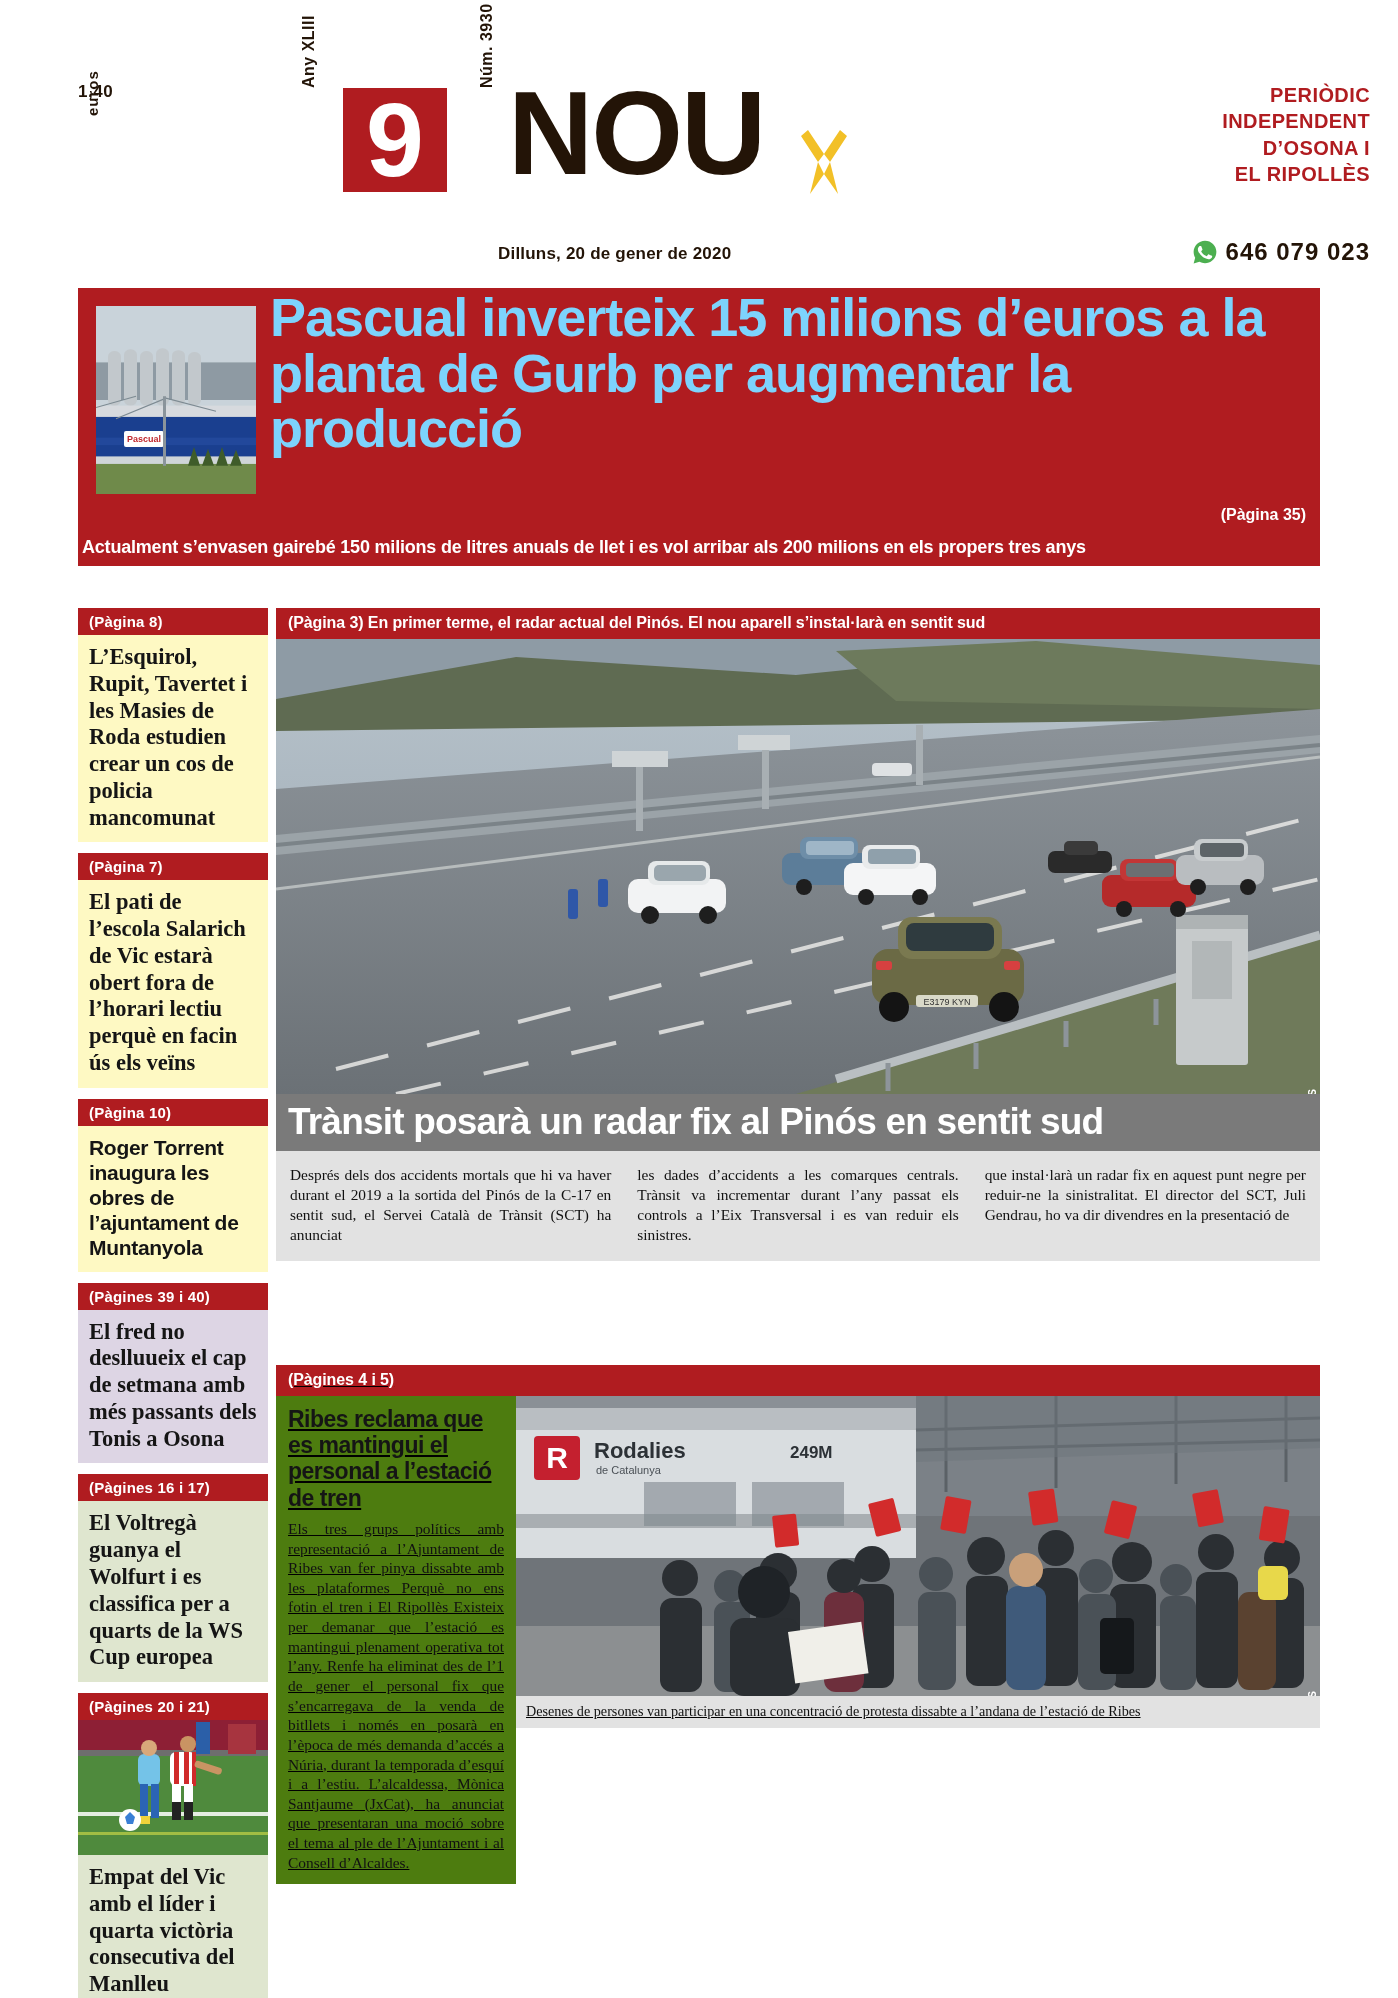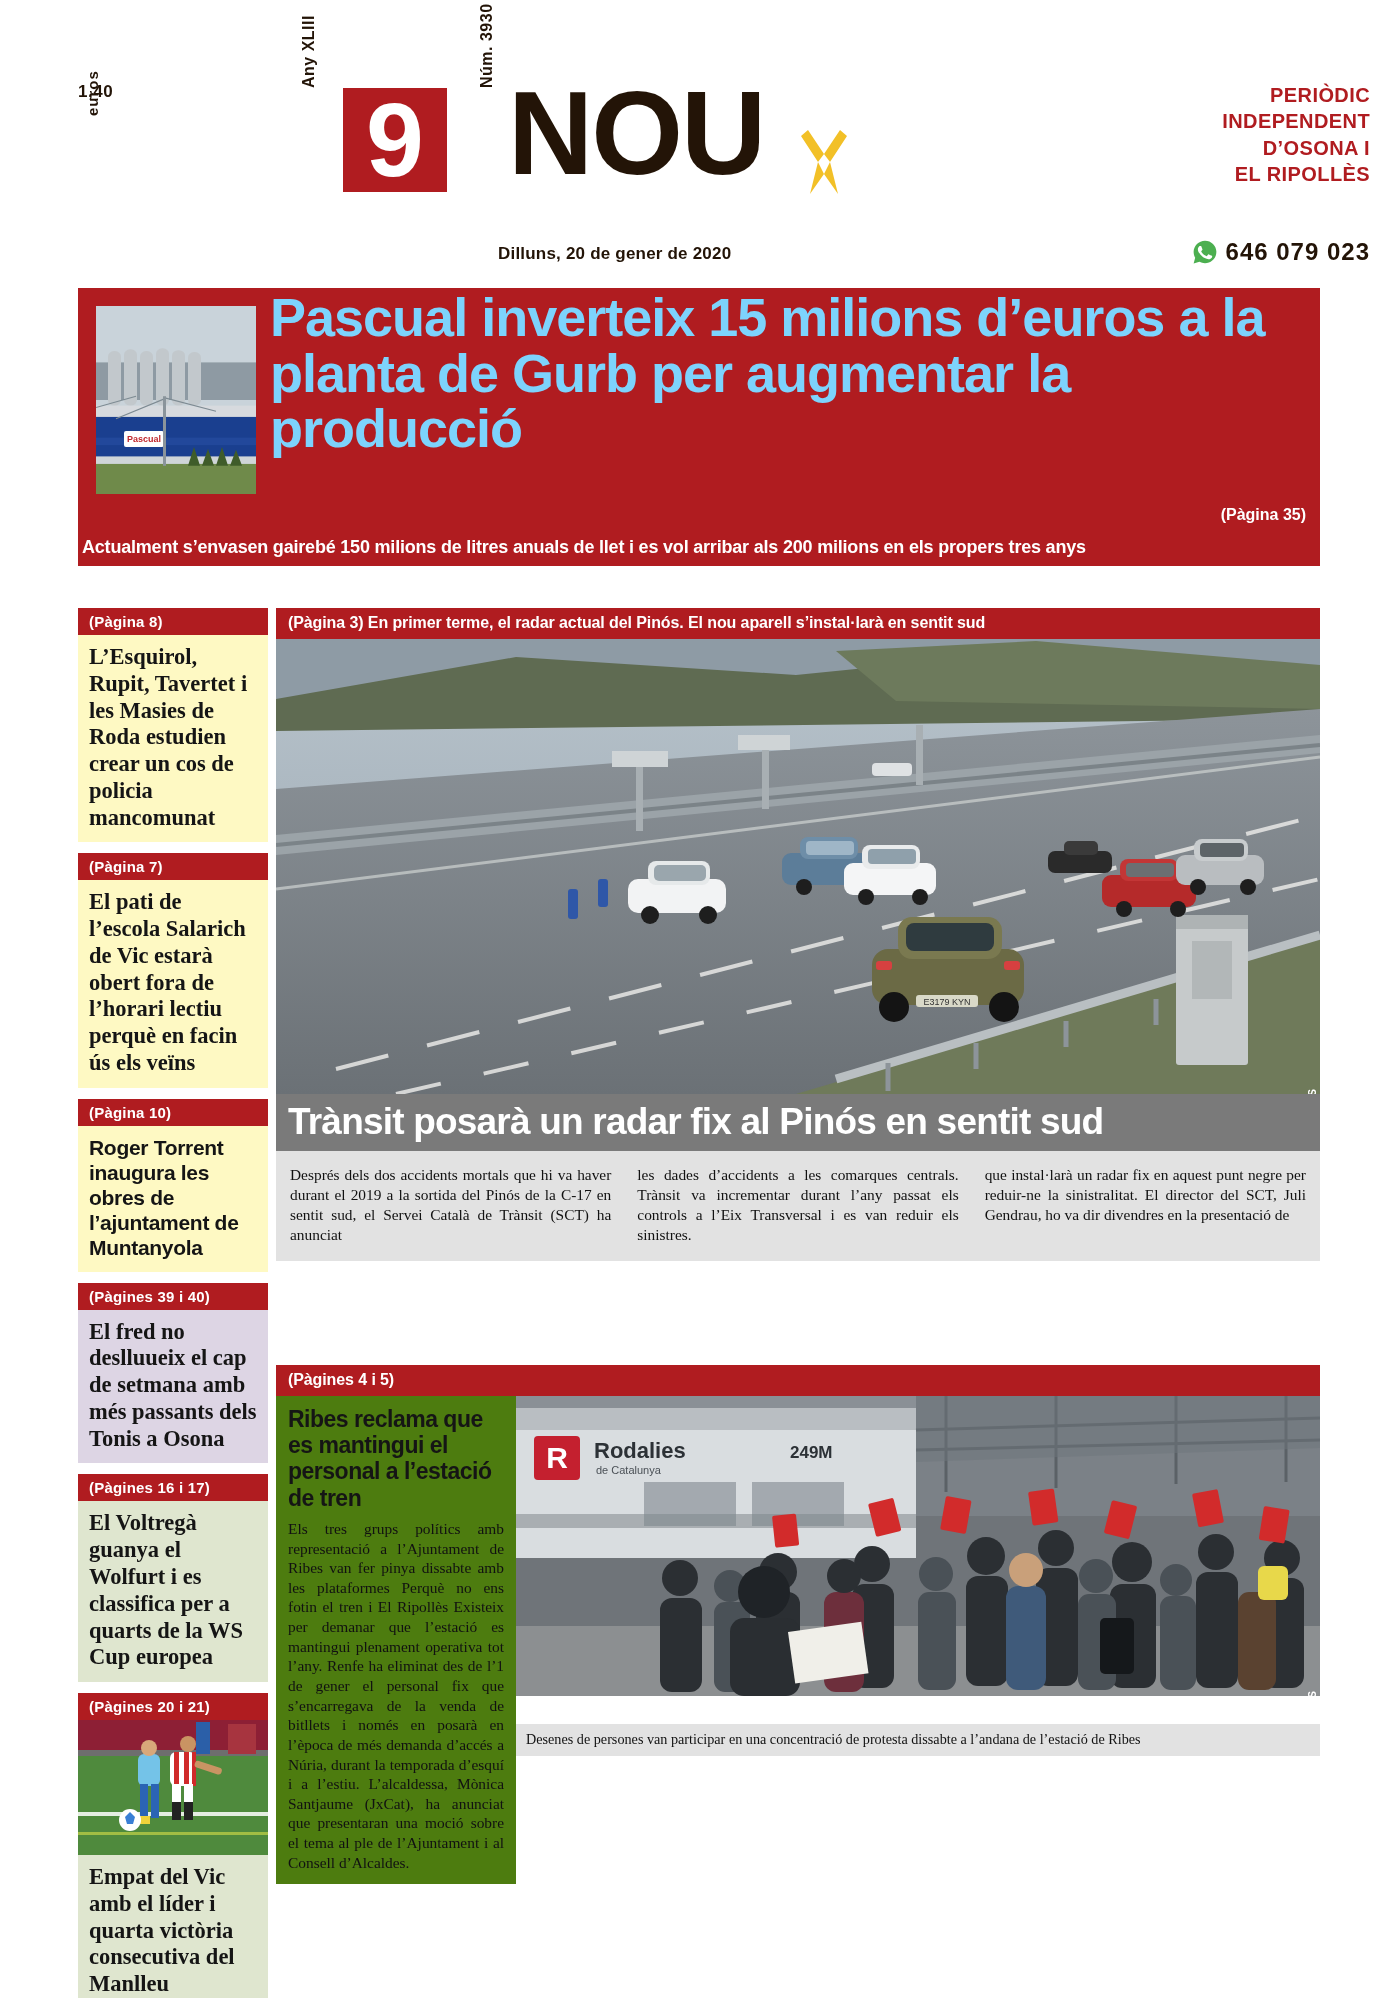--- a/index.html
+++ b/index.html
@@ -142,38 +142,38 @@
     background:#e2e2e2; display:flex; gap:26px;
     padding:14px 14px 16px 14px;
   }
   .art-col{
     flex:1;
     font-family:"Liberation Serif", serif;
     font-size:15.4px; line-height:1.29; color:#111; text-align:justify;
   }
 
   
-  .bottom{ position:absolute; left:276px; top:1365px; width:1044px; }
+  .bottom{ position:absolute; left:276px; top:1365px; width:1044px;text-decoration:underline; }
   .bottom-inner{ display:flex; }
   .bot-left{ width:240px; background:#4d7c0f; }
   .bot-left .bl-head{
     padding:10px 12px 6px 12px;
     font-weight:bold; font-size:23px; line-height:1.14;
     letter-spacing:-.5px; color:#151515;
   }
   .bot-left .bl-body{
     padding:2px 12px 12px 12px;
     font-family:"Liberation Serif", serif;
     font-size:15.4px; line-height:1.275; text-align:justify; color:#111;
   }
   .bot-right{ flex:1; position:relative; }
   .bot-photo{ position:relative; width:100%; height:300px; overflow:hidden; }
   .bot-caption{
     background:#e2e2e2; font-family:"Liberation Serif", serif;
-    font-size:14.2px; padding:7px 2px 8px 10px; color:#111;margin-top:28px;
+    font-size:14.2px; padding:7px 2px 8px 10px; color:#111;
   }
 
   
   .ph{ width:100%; height:100%; display:block; }
 </style>
 </head>
 <body>
 
 <div class="page">
 

